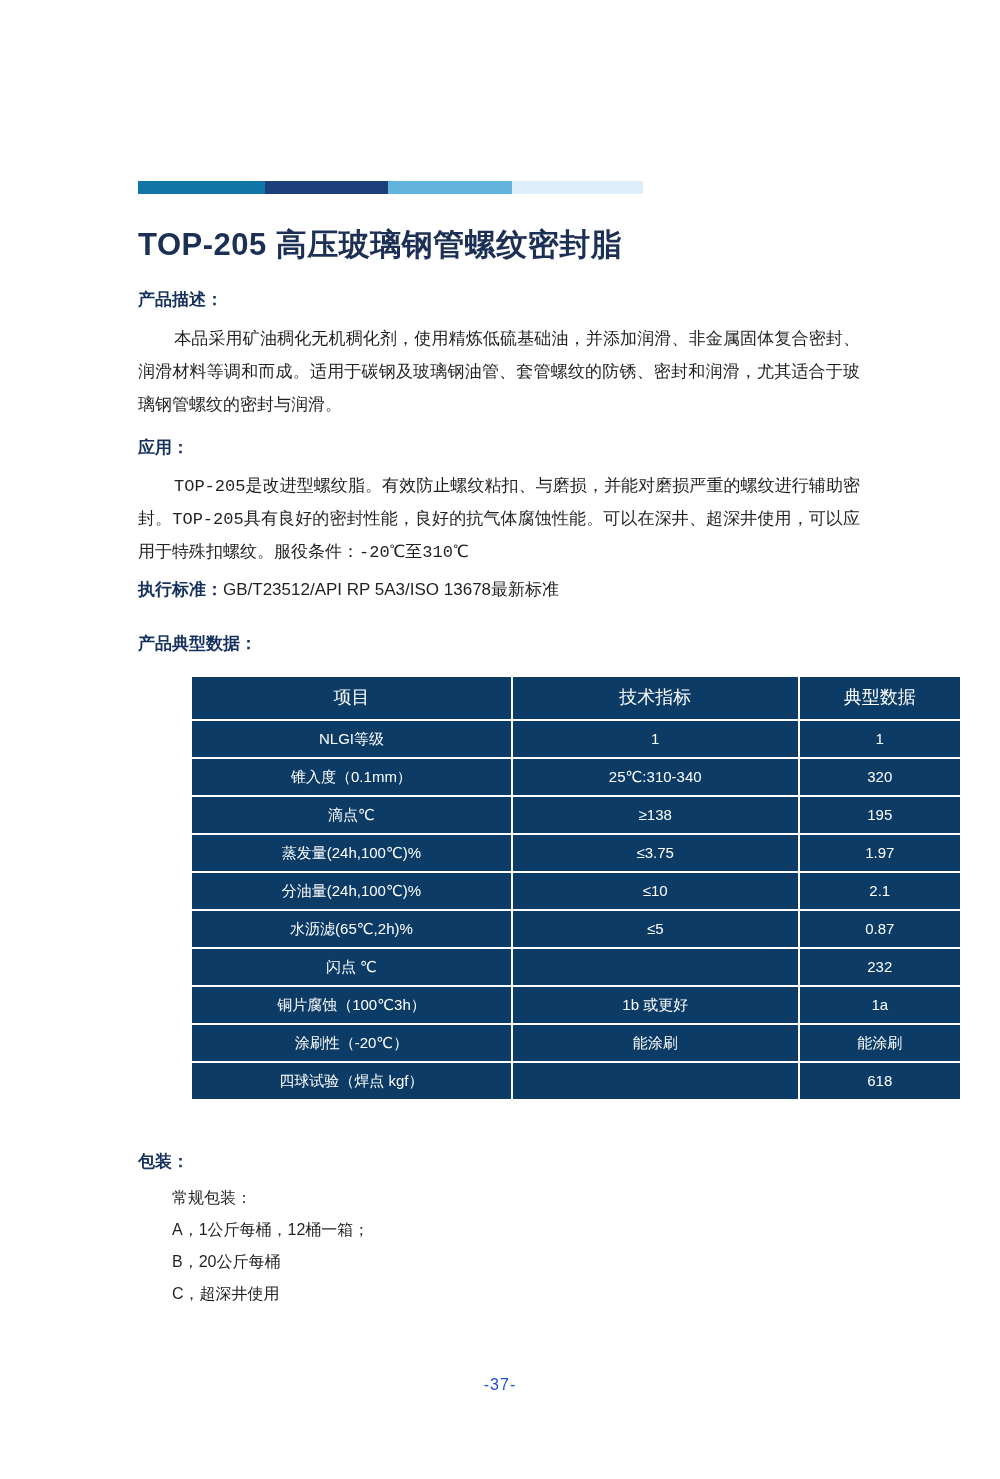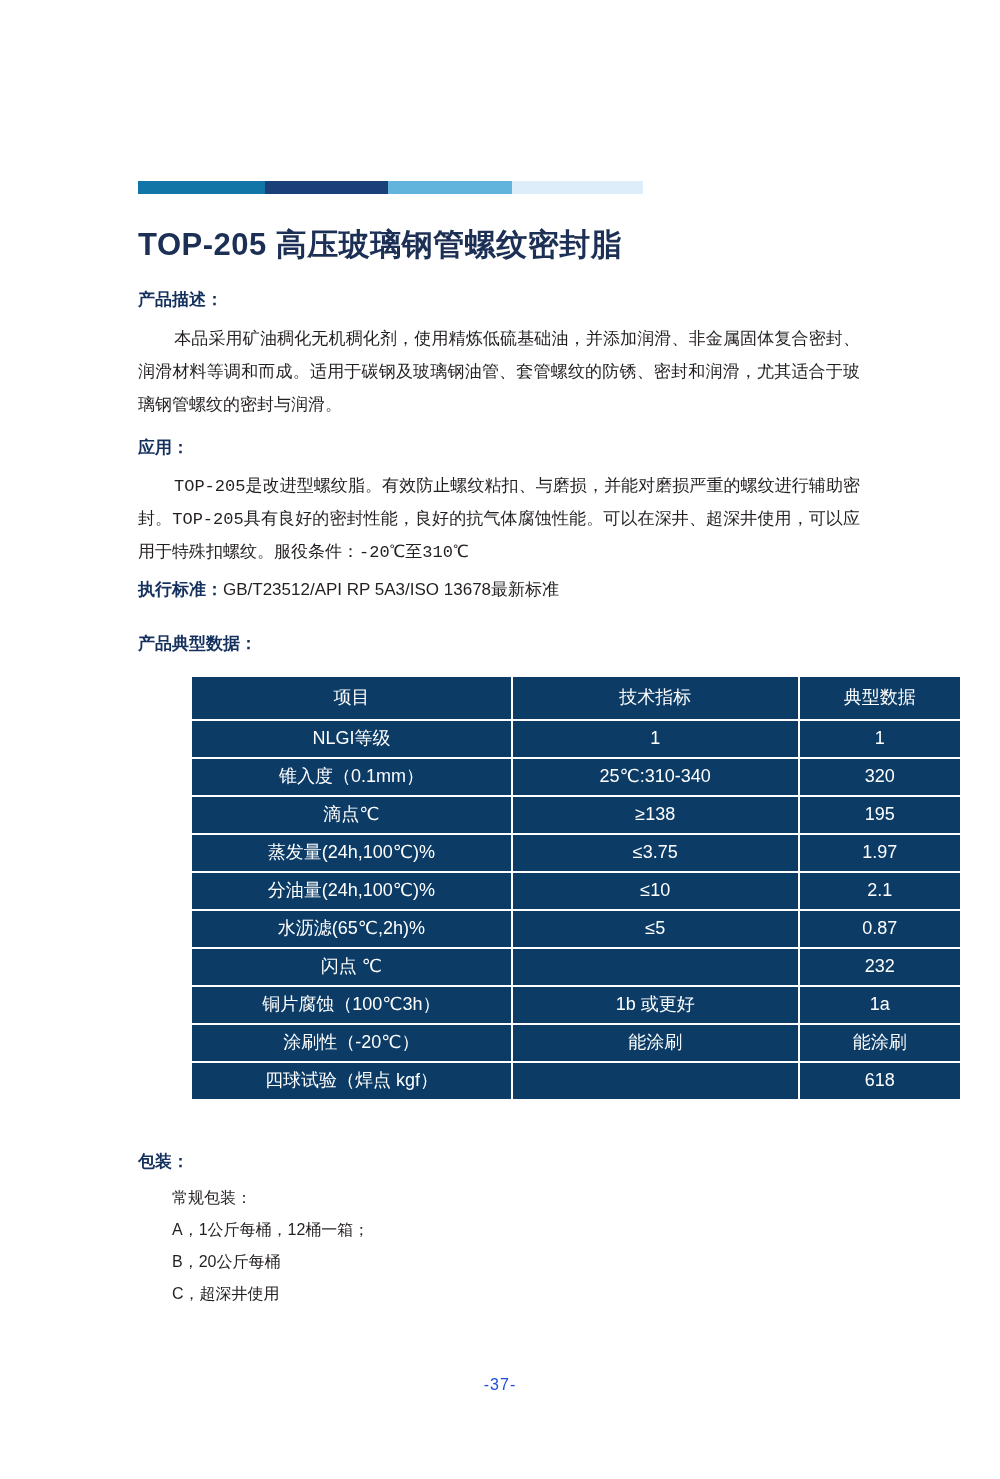--- a/index.html
+++ b/index.html
@@ -87,21 +87,21 @@
     left: 168px;
     top: 677px;
     width: 768px;
     border-collapse: separate;
     border-spacing: 0;
     margin-left: 24px;
   }
   .spec-table td {
     background: #0c3c66;
     color: #ffffff;
-    font-size: 18px;
+    font-size: 15px;
     text-align: center;
     vertical-align: middle;
     height: 36px;
     padding: 0 4px;
     border-right: 2px solid #ffffff;
     border-bottom: 2px solid #ffffff;
     white-space: nowrap;
     line-height: 1.1;
   }
   .spec-table tr td:last-child { border-right: none; }

